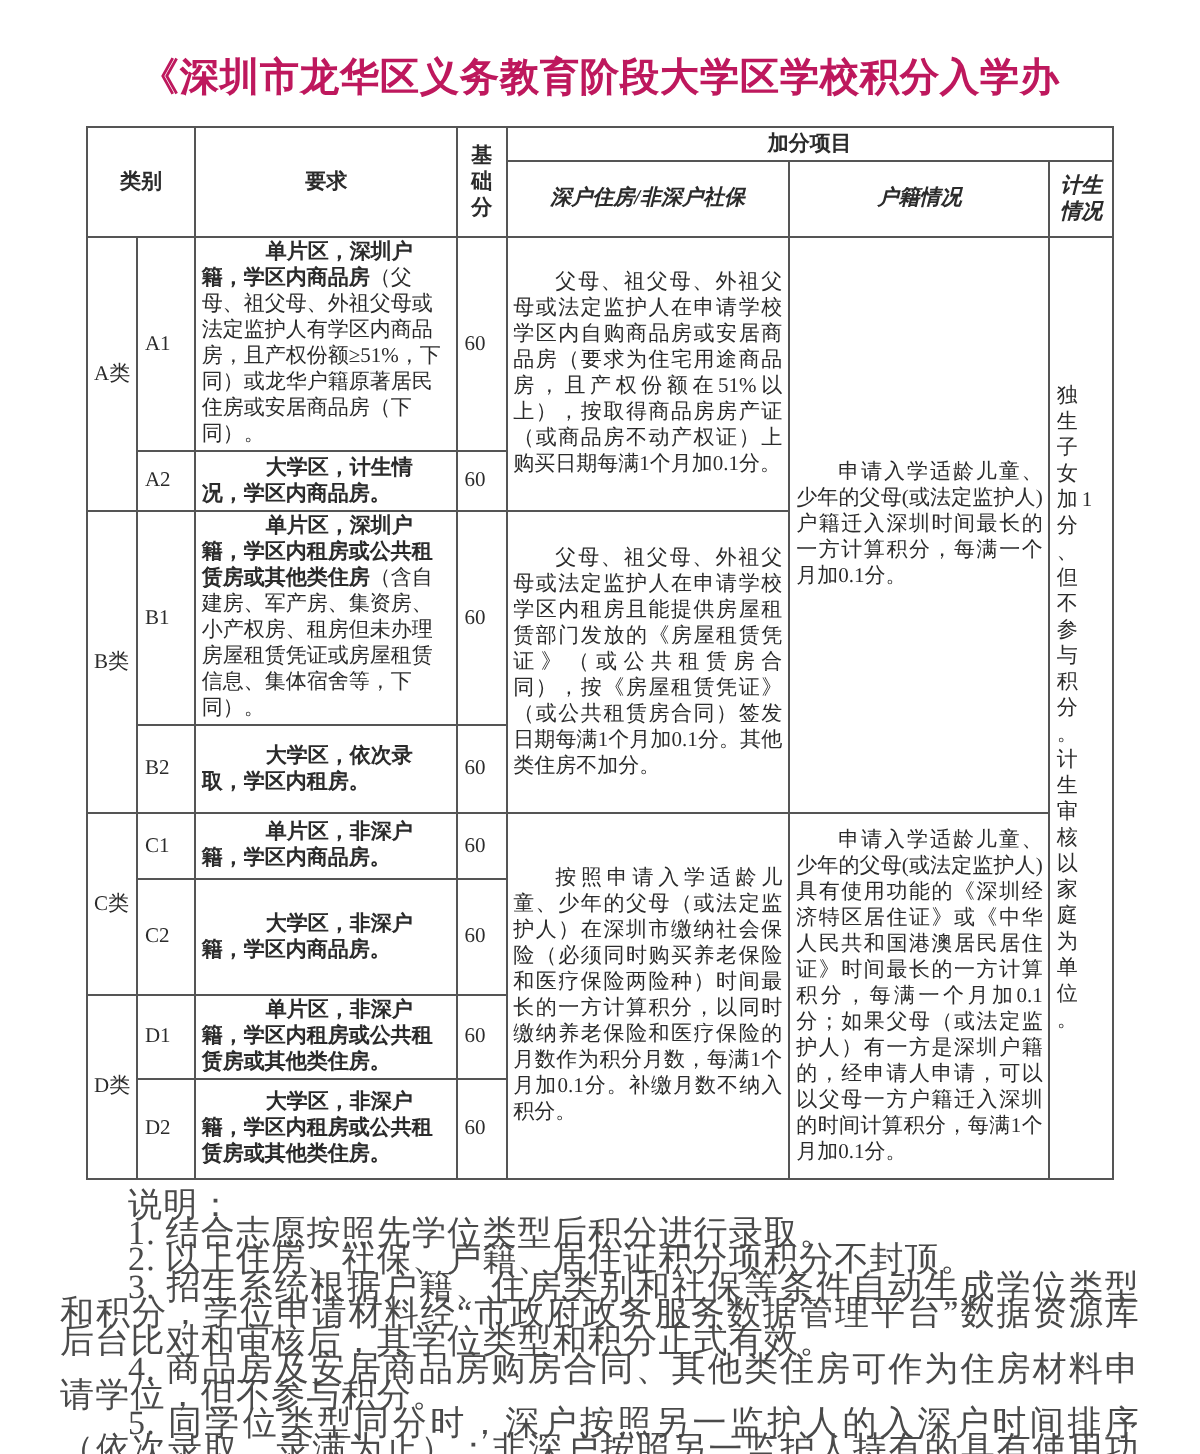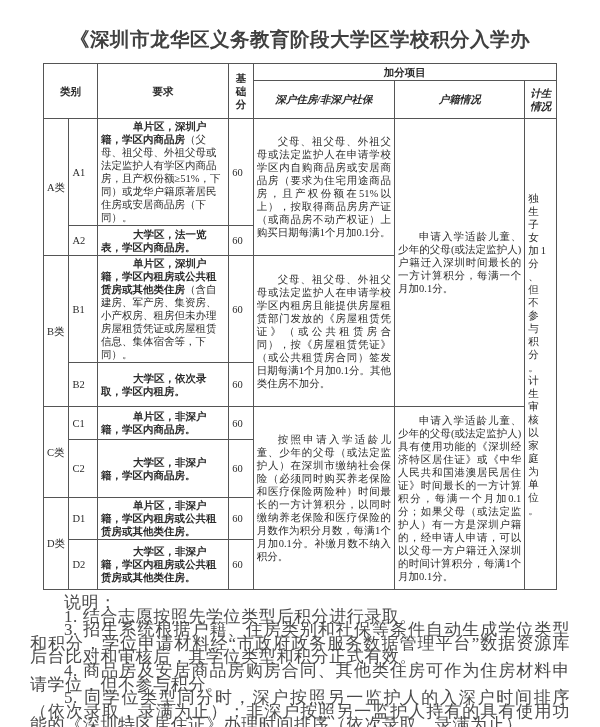--- a/index.html
+++ b/index.html
@@ -4,21 +4,21 @@
 <style>
   html,body { margin:0; padding:0; background:#ffffff; }
   .page {
     width:600px; height:727px; overflow:hidden; background:#ffffff;
     font-family:"Liberation Serif","DejaVu Serif",serif;
     color:#2b2b2b; position:relative;
   }
   .title {
     margin:0; padding:26px 30px 0 30px;
     font-family:"Liberation Sans","DejaVu Sans",sans-serif;
-    font-size:19.5px; font-weight:700; color:#404040;
+    font-size:19.5px; font-weight:700; color:#be185d;
     text-align:center; line-height:26px; letter-spacing:0.5px;
   }
   table.points {
     width:514px; margin:11px auto 0 auto;
     border-collapse:collapse; table-layout:fixed;
     font-size:10.5px; color:#2b2b2b;
   }
   table.points th, table.points td {
     border:1px solid #555555; padding:1px 3px;
     vertical-align:middle; line-height:13px;
@@ -75,21 +75,21 @@
         <td rowspan="2" class="cat">A类</td>
         <td class="code">A1</td>
         <td class="req"><b>单片区，深圳户籍，学区内商品房</b><span>（父母、祖父母、外祖父母或法定监护人有学区内商品房，且产权份额≥51%，下同）或龙华户籍原著居民住房或安居商品房（下同）。</span></td>
         <td class="score">60</td>
         <td rowspan="2" class="para">父母、祖父母、外祖父母或法定监护人在申请学校学区内自购商品房或安居商品房（要求为住宅用途商品房，且产权份额在51%以上），按取得商品房房产证（或商品房不动产权证）上购买日期每满1个月加0.1分。</td>
         <td rowspan="4" class="para">申请入学适龄儿童、少年的父母(或法定监护人)户籍迁入深圳时间最长的一方计算积分，每满一个月加0.1分。</td>
         <td rowspan="8" class="fp">独生子女加1分、但不参与积分。计生审核以家庭为单位。</td>
       </tr>
       <tr style="height:30px">
         <td class="code">A2</td>
-        <td class="req"><b>大学区，法一览表，学区内商品房。</b><span></span></td>
+        <td class="req"><b>大学区，计生情况，学区内商品房。</b><span></span></td>
         <td class="score">60</td>
       </tr>
 
       <tr style="height:94px">
         <td rowspan="2" class="cat">B类</td>
         <td class="code">B1</td>
         <td class="req"><b>单片区，深圳户籍，学区内租房或公共租赁房或其他类住房</b><span>（含自建房、军产房、集资房、小产权房、租房但未办理房屋租赁凭证或房屋租赁信息、集体宿舍等，下同）。</span></td>
         <td class="score">60</td>
         <td rowspan="2" class="para">父母、祖父母、外祖父母或法定监护人在申请学校学区内租房且能提供房屋租赁部门发放的《房屋租赁凭证》（或公共租赁房合同），按《房屋租赁凭证》（或公共租赁房合同）签发日期每满1个月加0.1分。其他类住房不加分。</td>
       </tr>
@@ -123,18 +123,19 @@
         <td class="code">D2</td>
         <td class="req"><b>大学区，非深户籍，学区内租房或公共租赁房或其他类住房。</b><span></span></td>
         <td class="score">60</td>
       </tr>
     </tbody>
   </table>
 
   <div class="notes">
     <p>说明：</p>
     <p>1. 结合志愿按照先学位类型后积分进行录取。</p>
+    <p>2. 以上住房、社保、户籍、居住证积分项积分不封顶。</p>
     <p>3. 招生系统根据户籍、住房类别和社保等条件自动生成学位类型和积分，学位申请材料经“市政府政务服务数据管理平台”数据资源库后台比对和审核后，其学位类型和积分正式有效。</p>
     <p>4. 商品房及安居商品房购房合同、其他类住房可作为住房材料申请学位，但不参与积分。</p>
     <p>5. 同学位类型同分时，深户按照另一监护人的入深户时间排序（依次录取，录满为止）；非深户按照另一监护人持有的具有使用功能的《深圳特区居住证》办理时间排序（依次录取，录满为止）。</p>
   </div>
 
 </div>
 
 </body></html>

